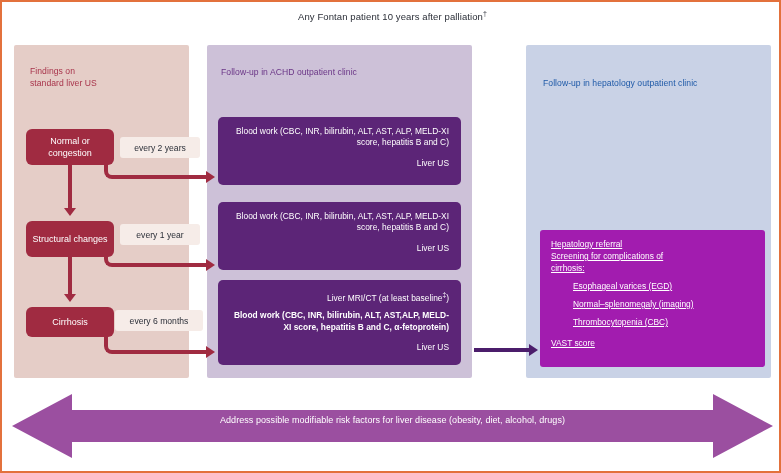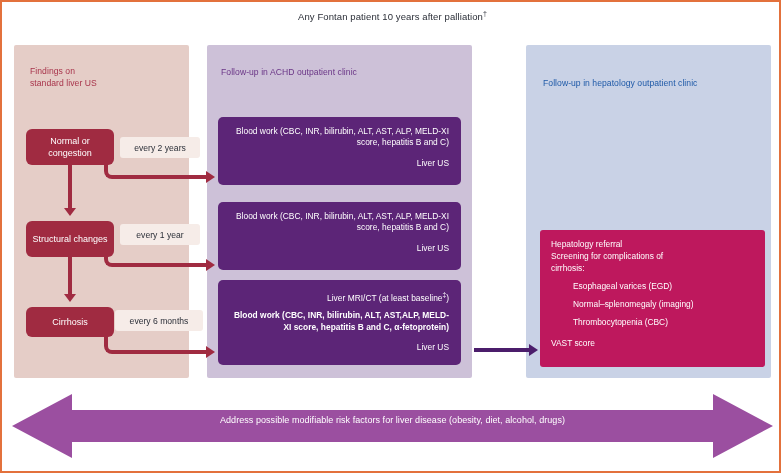--- a/index.html
+++ b/index.html
@@ -129,25 +129,26 @@
   .action-line sup { font-size: 6.6px; }
 
   #box-achd-1 { left: 216px; top: 115px; width: 243px; height: 68px; }
   #box-achd-2 { left: 216px; top: 200px; width: 243px; height: 68px; }
   #box-achd-3 { left: 216px; top: 278px; width: 243px; height: 85px; }
 
   
   #box-hepatology {
     position: absolute;
     left: 538px; top: 228px; width: 225px; height: 137px;
-    background: #be185d;
+    background: #a21caf;
     border-radius: 3px;
     color: #ffffff;
     box-sizing: border-box;
     padding: 8px 10px 8px 11px;
+    text-decoration: underline;
   }
   .hep-line {
     font-size: 8.4px;
     line-height: 12px;
   }
   .hep-sub {
     font-size: 8.4px;
     line-height: 12px;
     margin-left: 22px;
     margin-top: 6px;

